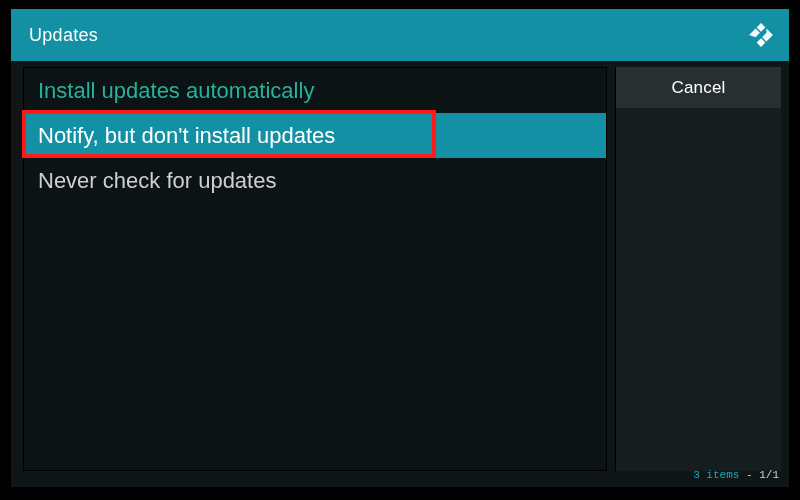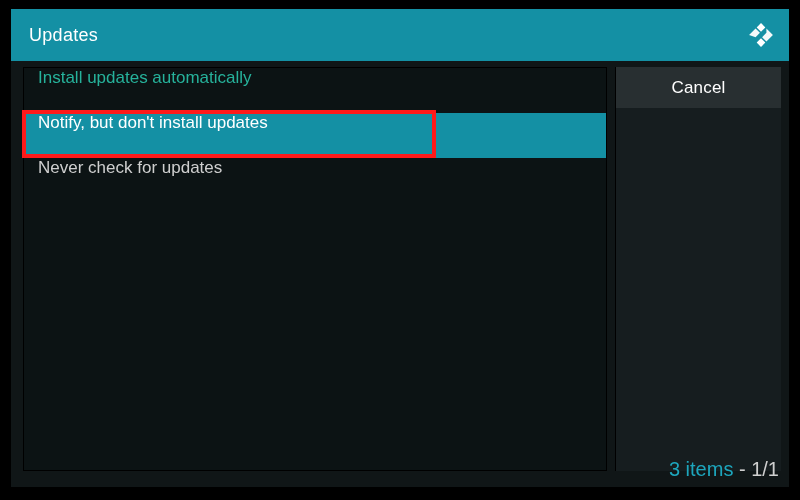--- a/index.html
+++ b/index.html
@@ -53,23 +53,23 @@
     left: 12px;
     top: 18px;
     width: 584px;
     height: 404px;
     background: #0c1314;
     border: 1px solid #000;
   }
   .opt {
     height: 45px;
     display: flex;
-    align-items: flex-start;
+    align-items: center;
     padding: 0 14px;
-    font-size: 17px;
+    font-size: 22px;
     cursor: pointer;
   }
   .opt.current { color: #26b29b; }
   .opt.selected {
     background: #1490a4;
     color: #ffffff;
   }
   .opt.plain { color: #cfcfcf; }
   .highlight-box {
     position: absolute;
@@ -97,21 +97,22 @@
     display: flex;
     align-items: center;
     justify-content: center;
     cursor: pointer;
     letter-spacing: 0.2px;
   }
   .footer {
     position: absolute;
     right: 10px;
     bottom: 6px;
-    font-size: 20px;
+    font-size: 11px;
+    font-family: Liberation Mono, monospace;
   }
   .footer .count { color: #1da6bd; }
   .footer .page { color: #cfcfcf; }
 </style>
 </head>
 <body>
 
 <div class="window">
 
   <div class="header">

